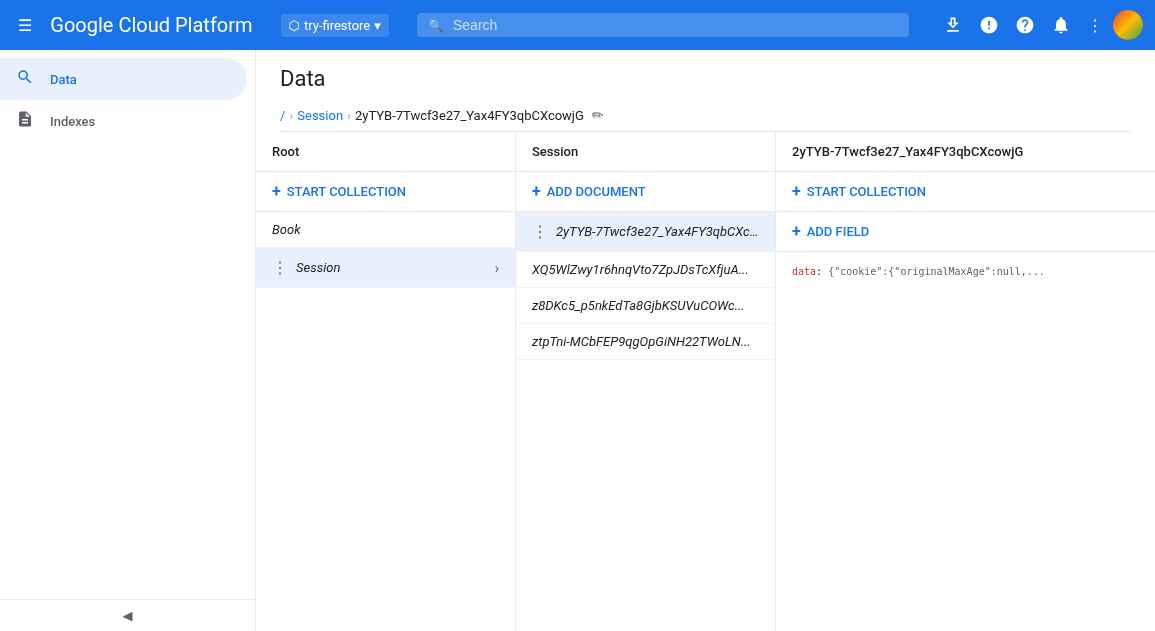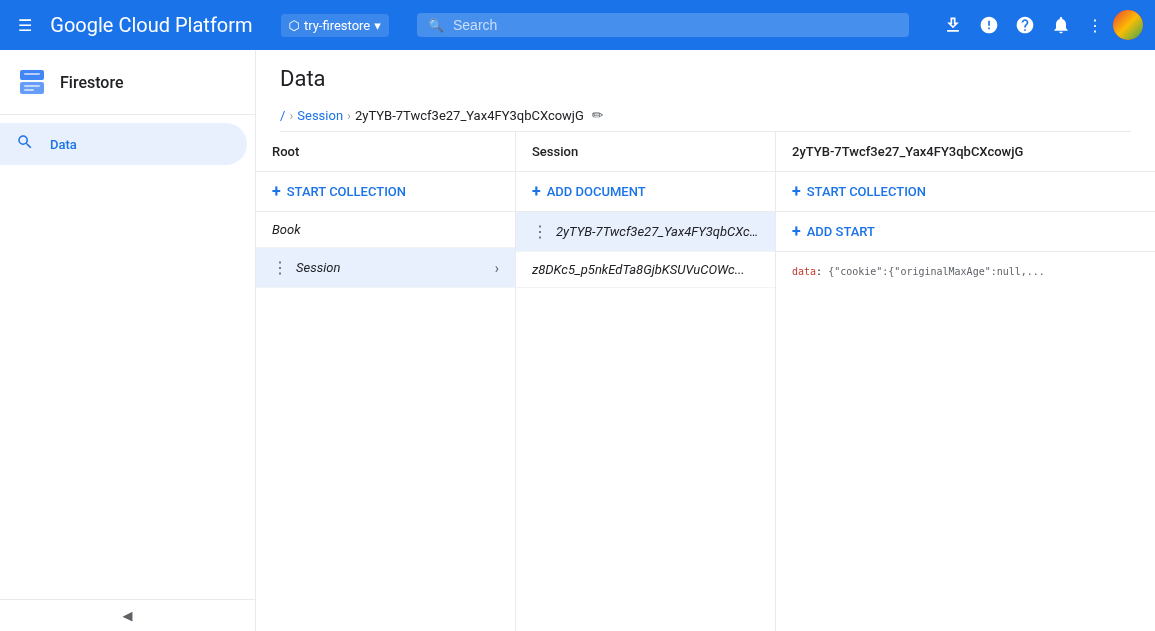--- a/index.html
+++ b/index.html
@@ -205,40 +205,36 @@
     </button>
     <div class="avatar">
       <div class="avatar-img"></div>
     </div>
   </div>
 </nav>
 
 <div class="main-layout">
 
   <aside class="sidebar">
-    <div class="sidebar-brand">
-      <div class="sidebar-brand-icon">
-        <svg width="28" height="28" viewBox="0 0 28 28">
-          <rect x="2" y="2" width="24" height="10" rx="2" fill="#4285F4"></rect>
-          <rect x="2" y="14" width="24" height="12" rx="2" fill="#669DF6"></rect>
-          <rect x="6" y="5" width="16" height="2" rx="1" fill="white" opacity="0.6"></rect>
-          <rect x="6" y="17" width="16" height="2" rx="1" fill="white" opacity="0.6"></rect>
-          <rect x="6" y="21" width="10" height="2" rx="1" fill="white" opacity="0.6"></rect>
-        </svg>
-      </div>
-      <span class="sidebar-brand-name">Firestore</span>
-    </div>
     <nav class="sidebar-nav">
       <div class="sidebar-item active">
         <span class="sidebar-item-icon">
           <svg width="18" height="18" viewBox="0 0 24 24" fill="#1a73e8">
               <path d="M15.5 14h-.79l-.28-.27A6.471 6.471 0 0 0 16 9.5 6.5 6.5 0 1 0 9.5 16c1.61 0 3.09-.59 4.23-1.57l.27.28v.79l5 4.99L20.49 19l-4.99-5zm-6 0C7.01 14 5 11.99 5 9.5S7.01 5 9.5 5 14 7.01 14 9.5 11.99 14 9.5 14z"></path>
             </svg>
         </span>
         <span class="sidebar-item-label">Data</span>
+      </div>
+      <div class="sidebar-item">
+        <span class="sidebar-item-icon">
+          <svg width="18" height="18" viewBox="0 0 24 24" fill="#5f6368">
+              <path d="M14 2H6c-1.1 0-1.99.9-1.99 2L4 20c0 1.1.89 2 1.99 2H18c1.1 0 2-.9 2-2V8l-6-6zm2 16H8v-2h8v2zm0-4H8v-2h8v2zm-3-5V3.5L18.5 9H13z"></path>
+            </svg>
+        </span>
+        <span class="sidebar-item-label">Indexes</span>
       </div>
     </nav>
     <div class="sidebar-collapse">
       <span>◀</span>
     </div>
   </aside>
 
   <div class="content">
     <div class="content-header">
       <h1 class="content-title">Data</h1>
@@ -277,34 +273,40 @@
         <div class="panel-action">
           <span class="panel-action-icon">+</span>
           <span>ADD DOCUMENT</span>
         </div>
         <div class="panel-items">
           <div class="panel-item selected">
             <span class="panel-item-menu">⋮</span>
             <span class="panel-item-text">2yTYB-7Twcf3e27_Yax4FY3qbCXco...</span>
           </div>
           <div class="panel-item">
+            <span class="panel-item-text">XQ5WlZwy1r6hnqVto7ZpJDsTcXfjuA...</span>
+          </div>
+          <div class="panel-item">
             <span class="panel-item-text">z8DKc5_p5nkEdTa8GjbKSUVuCOWc...</span>
+          </div>
+          <div class="panel-item">
+            <span class="panel-item-text">ztpTni-MCbFEP9qgOpGiNH22TWoLN...</span>
           </div>
         </div>
       </div>
 
       <div class="panel">
         <div class="panel-header">2yTYB-7Twcf3e27_Yax4FY3qbCXcowjG</div>
         <div class="panel-action">
           <span class="panel-action-icon">+</span>
           <span>START COLLECTION</span>
         </div>
         <div class="panel-action">
           <span class="panel-action-icon">+</span>
-          <span>ADD START</span>
+          <span>ADD FIELD</span>
         </div>
         <div class="panel-items">
           <div class="data-field">
             <span class="field-key">data</span><span>: </span><span class="field-value">{"cookie":{"originalMaxAge":null,...</span>
           </div>
         </div>
       </div>
 
     </div>
   </div>

